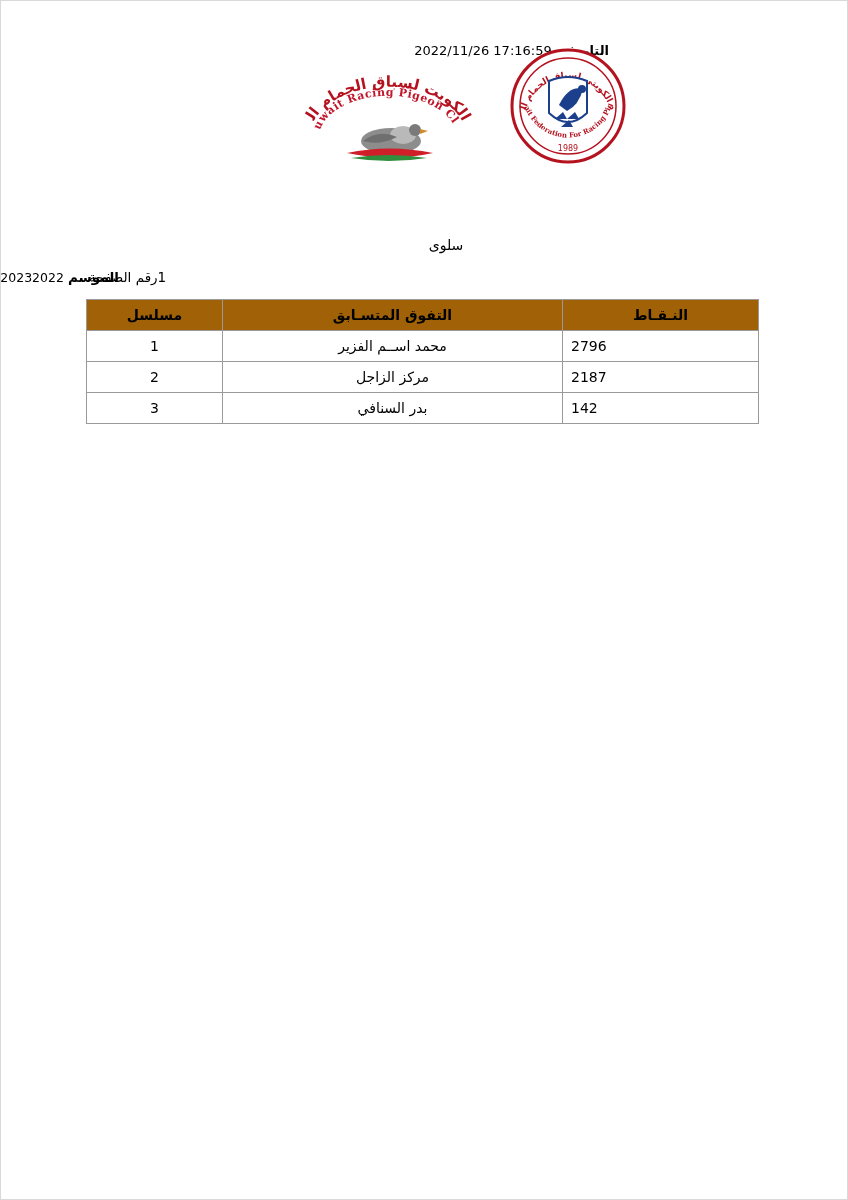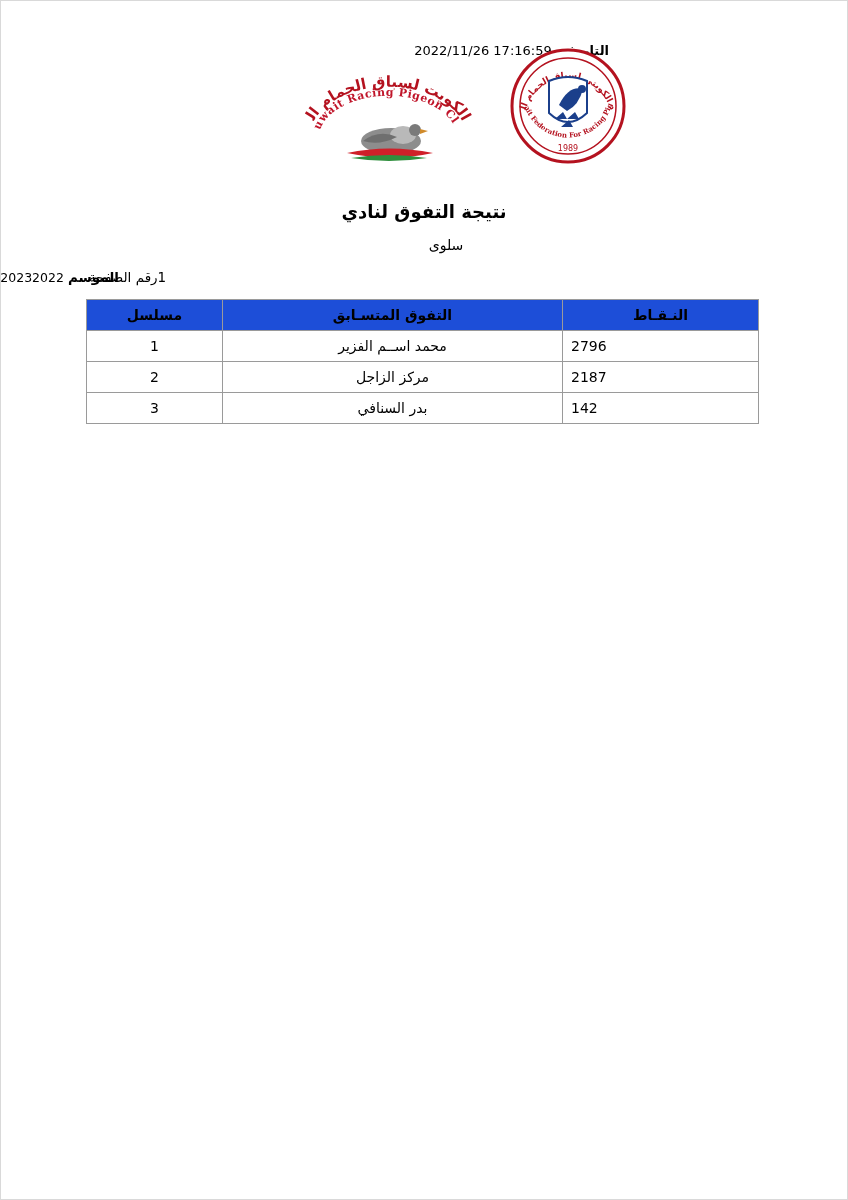--- a/index.html
+++ b/index.html
@@ -133,21 +133,21 @@
     table-layout: fixed;
   }
   table.results th,
   table.results td {
     border: 1px solid #9a9a9a;
     height: 30px;
     padding: 0 8px;
     font-size: 14px;
   }
   table.results thead th {
-    background: #1d4ed8;
+    background: #a16207;
     font-weight: bold;
     text-align: center;
     letter-spacing: 0.5px;
   }
   col.c-points { width: 196px; }
   col.c-name   { width: 340px; }
   col.c-seq    { width: 136px; }
 
   td.points {
     text-align: left;
@@ -216,21 +216,20 @@
 
         <path d="M40,36 q19,-8 38,0 l0,32 q-19,18 -38,0 z" fill="#ffffff" stroke="#1b3f8b" stroke-width="2"></path>
         <path d="M50,60 q10,-20 24,-16 q-4,16 -16,22 z" fill="#1b3f8b"></path>
         <circle cx="73" cy="44" r="4" fill="#1b3f8b"></circle>
         <path d="M46,74 l8,-7 4,7 z M58,74 l8,-7 4,7 z M52,82 l8,-7 4,7 z" fill="#1b3f8b"></path>
         <text x="59" y="106" font-size="8" fill="#b4121f" text-anchor="middle" font-family="'DejaVu Sans',sans-serif">1989</text>
       </svg>
     </div>
   </div>
 
-  <div class="title-main">نتيجة التفوق لنادي</div>
   <div class="title-sub">سلوى</div>
 
   <div class="info-line">
     <div class="season">
       <b>الموسم</b><span class="num">20232022</span>
     </div>
     <div class="page-no">
       <span class="pnum">1</span><span>رقم الصفحة</span>
     </div>
   </div>

